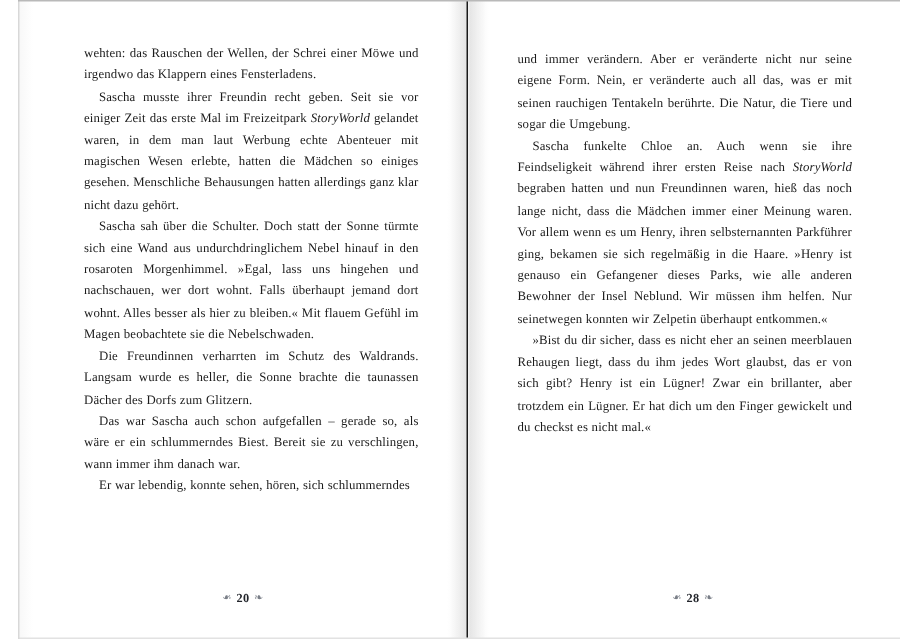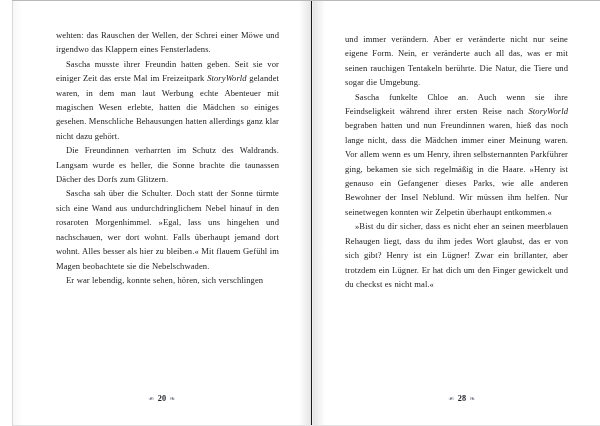--- a/index.html
+++ b/index.html
@@ -136,24 +136,25 @@
   }
 </style>
 </head>
 <body>
 
 <div class="book-spread">
 
   <div class="page page-left">
     <div class="text-block" id="left-paragraphs">
         <p class="para no-indent"><span>wehten: das Rauschen der Wellen, der Schrei einer Möwe und irgendwo das Klappern eines Fensterladens.</span></p>
-        <p class="para"><span>Sascha musste ihrer Freundin hatten geben. Seit sie vor einiger Zeit das erste Mal im Freizeitpark </span><i>StoryWorld</i><span> gelandet waren, in dem man laut Werbung echte Abenteuer mit magischen Wesen erlebte, hatten die Mädchen so einiges gesehen. Menschliche Behausungen hatten allerdings ganz klar nicht dazu gehört.</span></p>
+        <p class="para"><span>Sascha musste ihrer Freundin recht geben. Seit sie vor einiger Zeit das erste Mal im Freizeitpark </span><i>StoryWorld</i><span> gelandet waren, in dem man laut Werbung echte Abenteuer mit magischen Wesen erlebte, hatten die Mädchen so einiges gesehen. Menschliche Behausungen hatten allerdings ganz klar nicht dazu gehört.</span></p>
+        <p class="para"><span>Sascha sah über die Schulter. Doch statt der Sonne türmte sich eine Wand aus undurchdringlichem Nebel hinauf in den rosaroten Morgenhimmel. »Egal, lass uns hingehen und nachschauen, wer dort wohnt. Falls überhaupt jemand dort wohnt. Alles besser als hier zu bleiben.« Mit flauem Gefühl im Magen beobachtete sie die Nebelschwaden.</span></p>
         <p class="para"><span>Die Freundinnen verharrten im Schutz des Waldrands. Langsam wurde es heller, die Sonne brachte die taunassen Dächer des Dorfs zum Glitzern.</span></p>
-        <p class="para"><span>Sascha sah über die Schulter. Doch statt der Sonne türmte sich eine Wand aus undurchdringlichem Nebel hinauf in den rosaroten Morgenhimmel. »Egal, lass uns hingehen und nachschauen, wer dort wohnt. Falls überhaupt jemand dort wohnt. Alles besser als hier zu bleiben.« Mit flauem Gefühl im Magen beobachtete sie die Nebelschwaden.</span></p>
-        <p class="para"><span>Er war lebendig, konnte sehen, hören, sich verschlingen</span></p>
+        <p class="para"><span>Das war Sascha auch schon aufgefallen – gerade so, als wäre er ein schlummerndes Biest. Bereit sie zu verschlingen, wann immer ihm danach war.</span></p>
+        <p class="para"><span>Er war lebendig, konnte sehen, hören, sich schlummerndes</span></p>
       </div>
 
     <div class="folio">
       <span class="orn orn-left">❧</span><span class="num">20</span><span class="orn orn-right">❧</span>
     </div>
   </div>
 
   <div class="page page-right">
     <div class="text-block" id="right-paragraphs">
         <p class="para no-indent"><span>und immer verändern. Aber er veränderte nicht nur seine eigene Form. Nein, er veränderte auch all das, was er mit seinen rauchigen Tentakeln berührte. Die Natur, die Tiere und sogar die Umgebung.</span></p>

